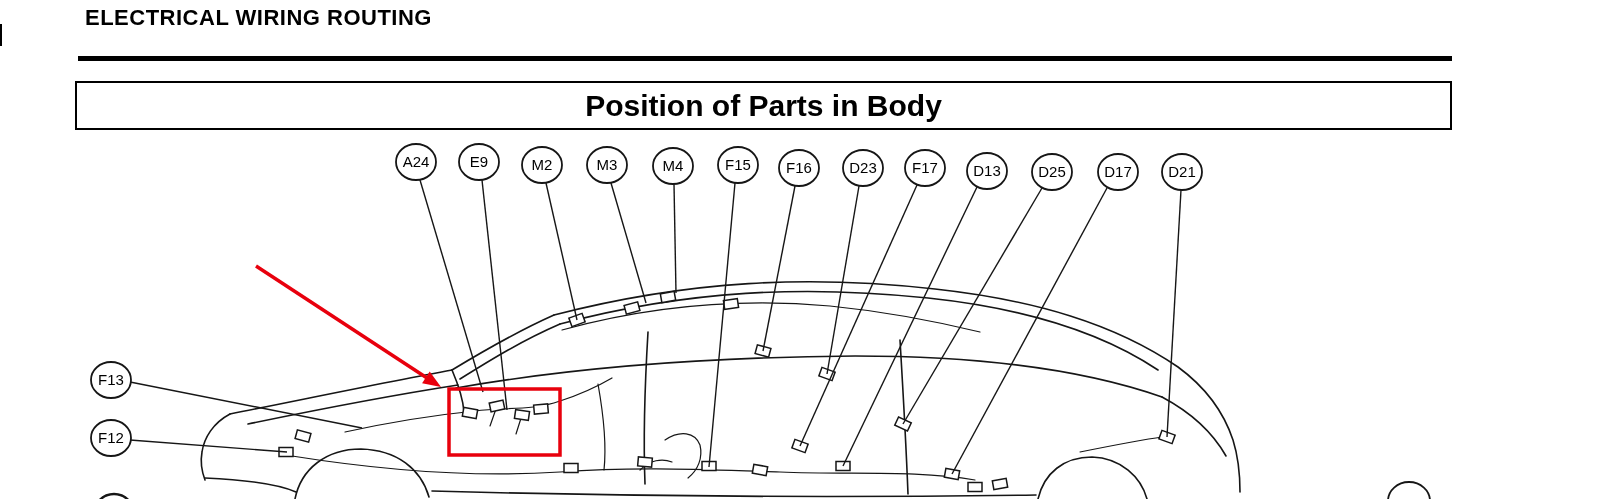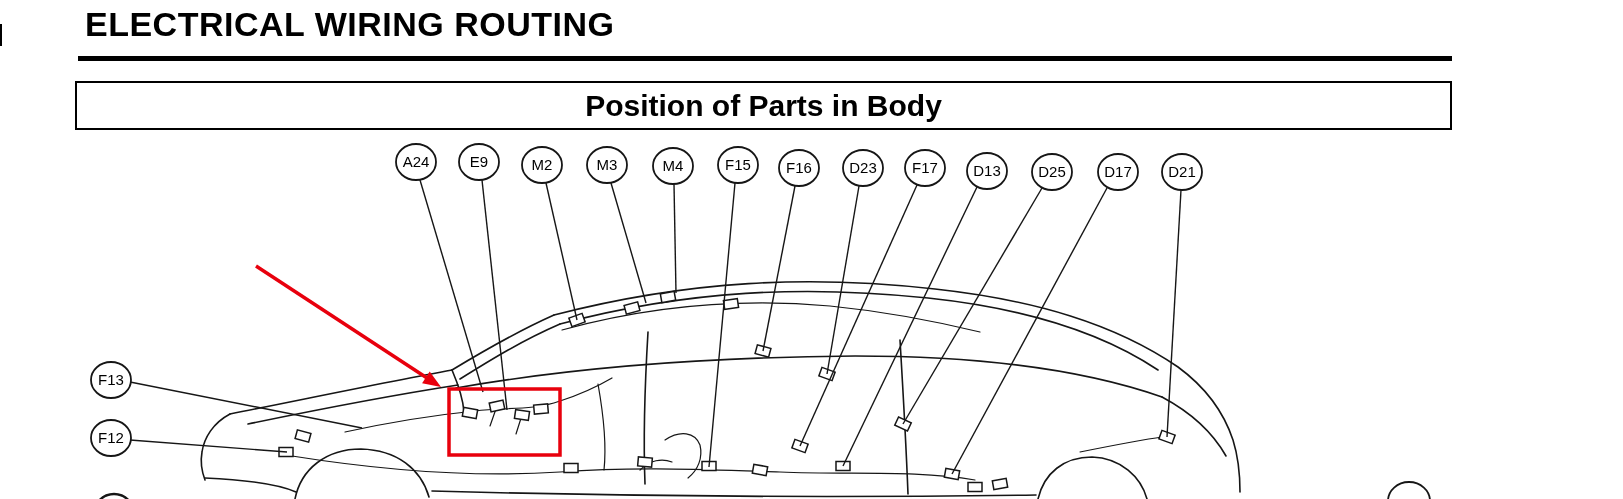--- a/index.html
+++ b/index.html
@@ -3,21 +3,21 @@
 <meta charset="utf-8">
 <style>
   * { margin:0; padding:0; box-sizing:border-box; }
   html,body { background:#ffffff; }
   body {
     width:1623px; height:499px; position:relative; overflow:hidden;
     font-family:"Liberation Sans", sans-serif; color:#000;
   }
   .page-title {
     position:absolute; left:85px; top:5px;
-    font-size:34px; font-weight:bold; letter-spacing:0.5px; white-space:nowrap;
+    font-size:22px; font-weight:bold; letter-spacing:0.5px; white-space:nowrap;
   }
   .title-rule {
     position:absolute; left:78px; top:56px; width:1374px; height:5px; background:#000;
   }
   .section-box {
     position:absolute; left:75px; top:81px; width:1377px; height:49px;
     border:2px solid #000; display:flex; align-items:center; justify-content:center;
     background:#fff;
   }
   .section-box span { font-size:30px; font-weight:bold; white-space:nowrap; }

